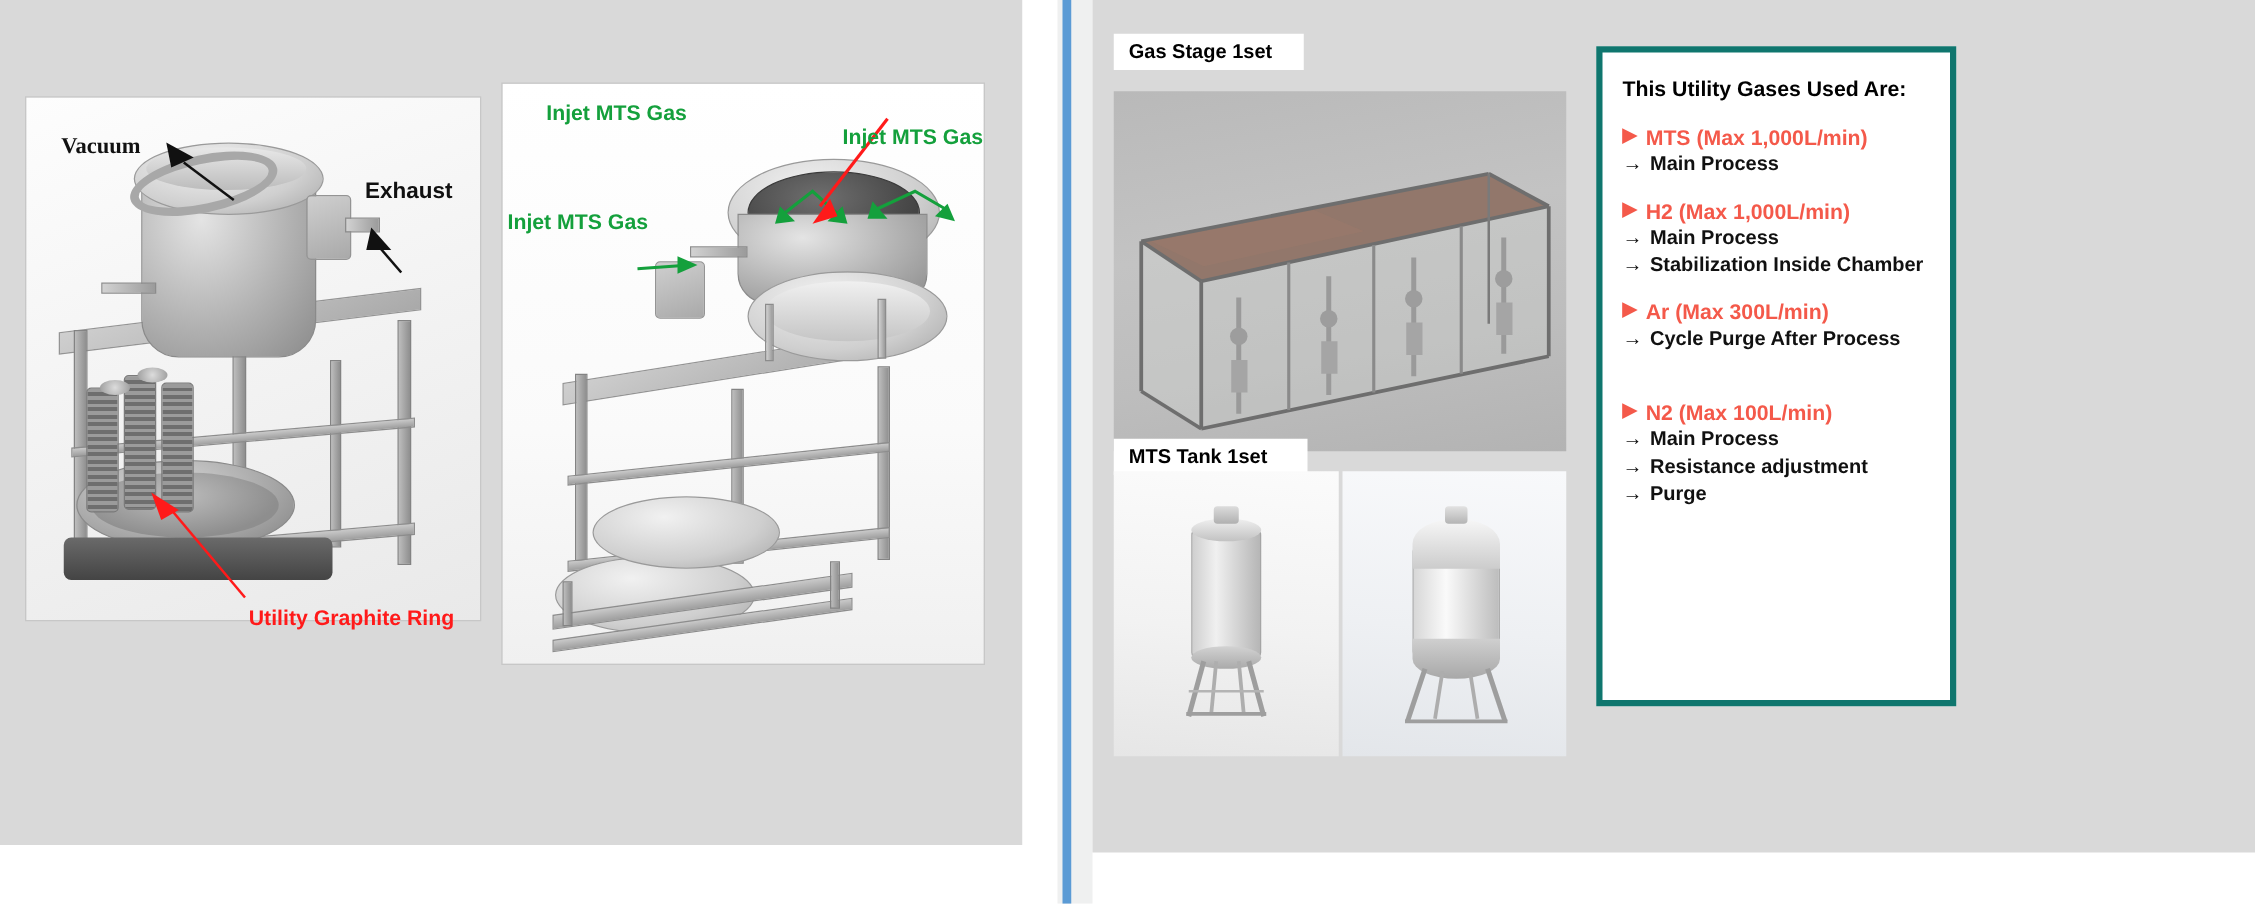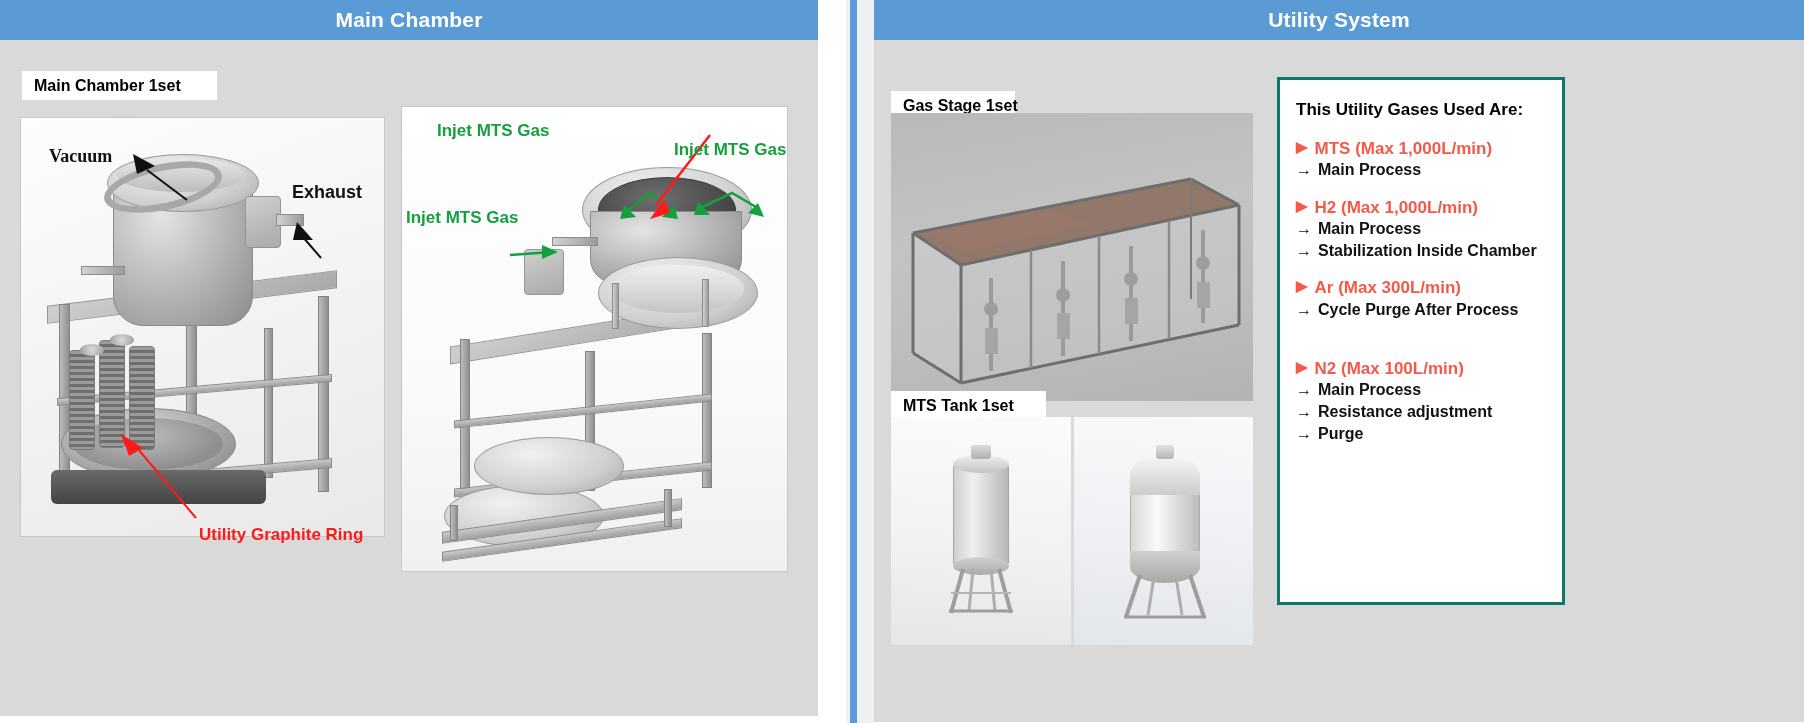--- a/index.html
+++ b/index.html
@@ -74,44 +74,38 @@
   .drum   { background: radial-gradient(ellipse at 34% 26%,#e4e4e4,#b2b2b2 55%,#8b8b8b 100%);
             border:1px solid #8a8a8a; }
   .lid    { background: radial-gradient(ellipse at 38% 28%,#f1f1f1,#cfcfcf 60%,#a5a5a5 100%);
             border:1px solid #9a9a9a; }
   .dark   { background: radial-gradient(ellipse at 42% 32%,#6f6f6f,#4a4a4a 60%,#343434 100%);
             border:1px solid #3b3b3b; }
   .rod    { background: linear-gradient(90deg,#d2d2d2,#9b9b9b); border:1px solid #8c8c8c; }
 
   
   #utility-card {
-    position:absolute; background:#ffffff; border:3px solid #0f766e;
+    position:absolute; background:#ffffff; border:5px solid #0f766e;
   }
   .util-title { font-size:17px; font-weight:bold; color:#000; margin-bottom:18px; }
   .util-group { margin-bottom: 16px; }
   .util-head  { font-size:17px; font-weight:bold; color:#f4594a; display:flex; align-items:flex-start; gap:7px; line-height:1.25; }
   .tri { color:#f4594a; font-size:15px; line-height:1.25; }
   .util-sub   { font-size:16px; font-weight:bold; color:#111; display:flex; align-items:flex-start; gap:6px; line-height:1.35; }
   .arrow-r { font-weight:bold; }
 </style>
 </head>
 <body>
 
 <div class="page">
 
   <section class="panel" id="left-panel">
-    <div class="panel-header">
-      <span>Main Chamber</span>
-    </div>
 
     <div class="panel-body">
 
-      <div class="tag" style="left:22px; top:31px; width:195px;">
-        <span>Main Chamber 1set</span>
-      </div>
 
       <div class="render bordered bg-studio-a" style="left:20px; top:77px; width:365px; height:420px;">
 
         <div class="mg plate" style="left:26px; top:170px; width:290px; height:18px; transform:skewY(-7deg);"></div>
         <div class="mg beam-l" style="left:38px; top:186px; width:11px; height:190px;"></div>
         <div class="mg beam-l" style="left:165px; top:196px; width:11px; height:175px;"></div>
         <div class="mg beam-l" style="left:297px; top:178px; width:11px; height:196px;"></div>
         <div class="mg beam-l" style="left:243px; top:210px; width:9px; height:150px;"></div>
         <div class="mg beam" style="left:36px; top:352px; width:275px; height:10px; transform:skewY(-5deg);"></div>
         <div class="mg beam" style="left:36px; top:268px; width:275px; height:8px; transform:skewY(-5deg);"></div>
@@ -228,27 +222,24 @@
 
     </div>
   </section>
 
   <div id="divider-gap"></div>
   <div id="divider-bar"></div>
   <div id="divider-accent"></div>
   <div id="divider-gap2"></div>
 
   <section class="panel" id="right-panel">
-    <div class="panel-header">
-      <span>Utility System</span>
-    </div>
 
     <div class="panel-body">
 
-      <div class="tag" style="left:17px; top:27px; width:124px;margin-top:24px;">
+      <div class="tag" style="left:17px; top:27px; width:152px;">
         <span>Gas Stage 1set</span>
       </div>
 
       <div class="render bg-studio-c" style="left:17px; top:37px; width:362px; height:288px; margin-top:36px;">
 
         <svg class="anno-svg" style="left:0; top:0; width:362px; height:288px;">
 
           <polygon points="22,120 300,66 348,92 70,152" fill="#8a6a5c" opacity="0.85"></polygon>
           <polygon points="30,120 160,95 200,112 72,140" fill="#9b7a6a" opacity="0.6"></polygon>
 

